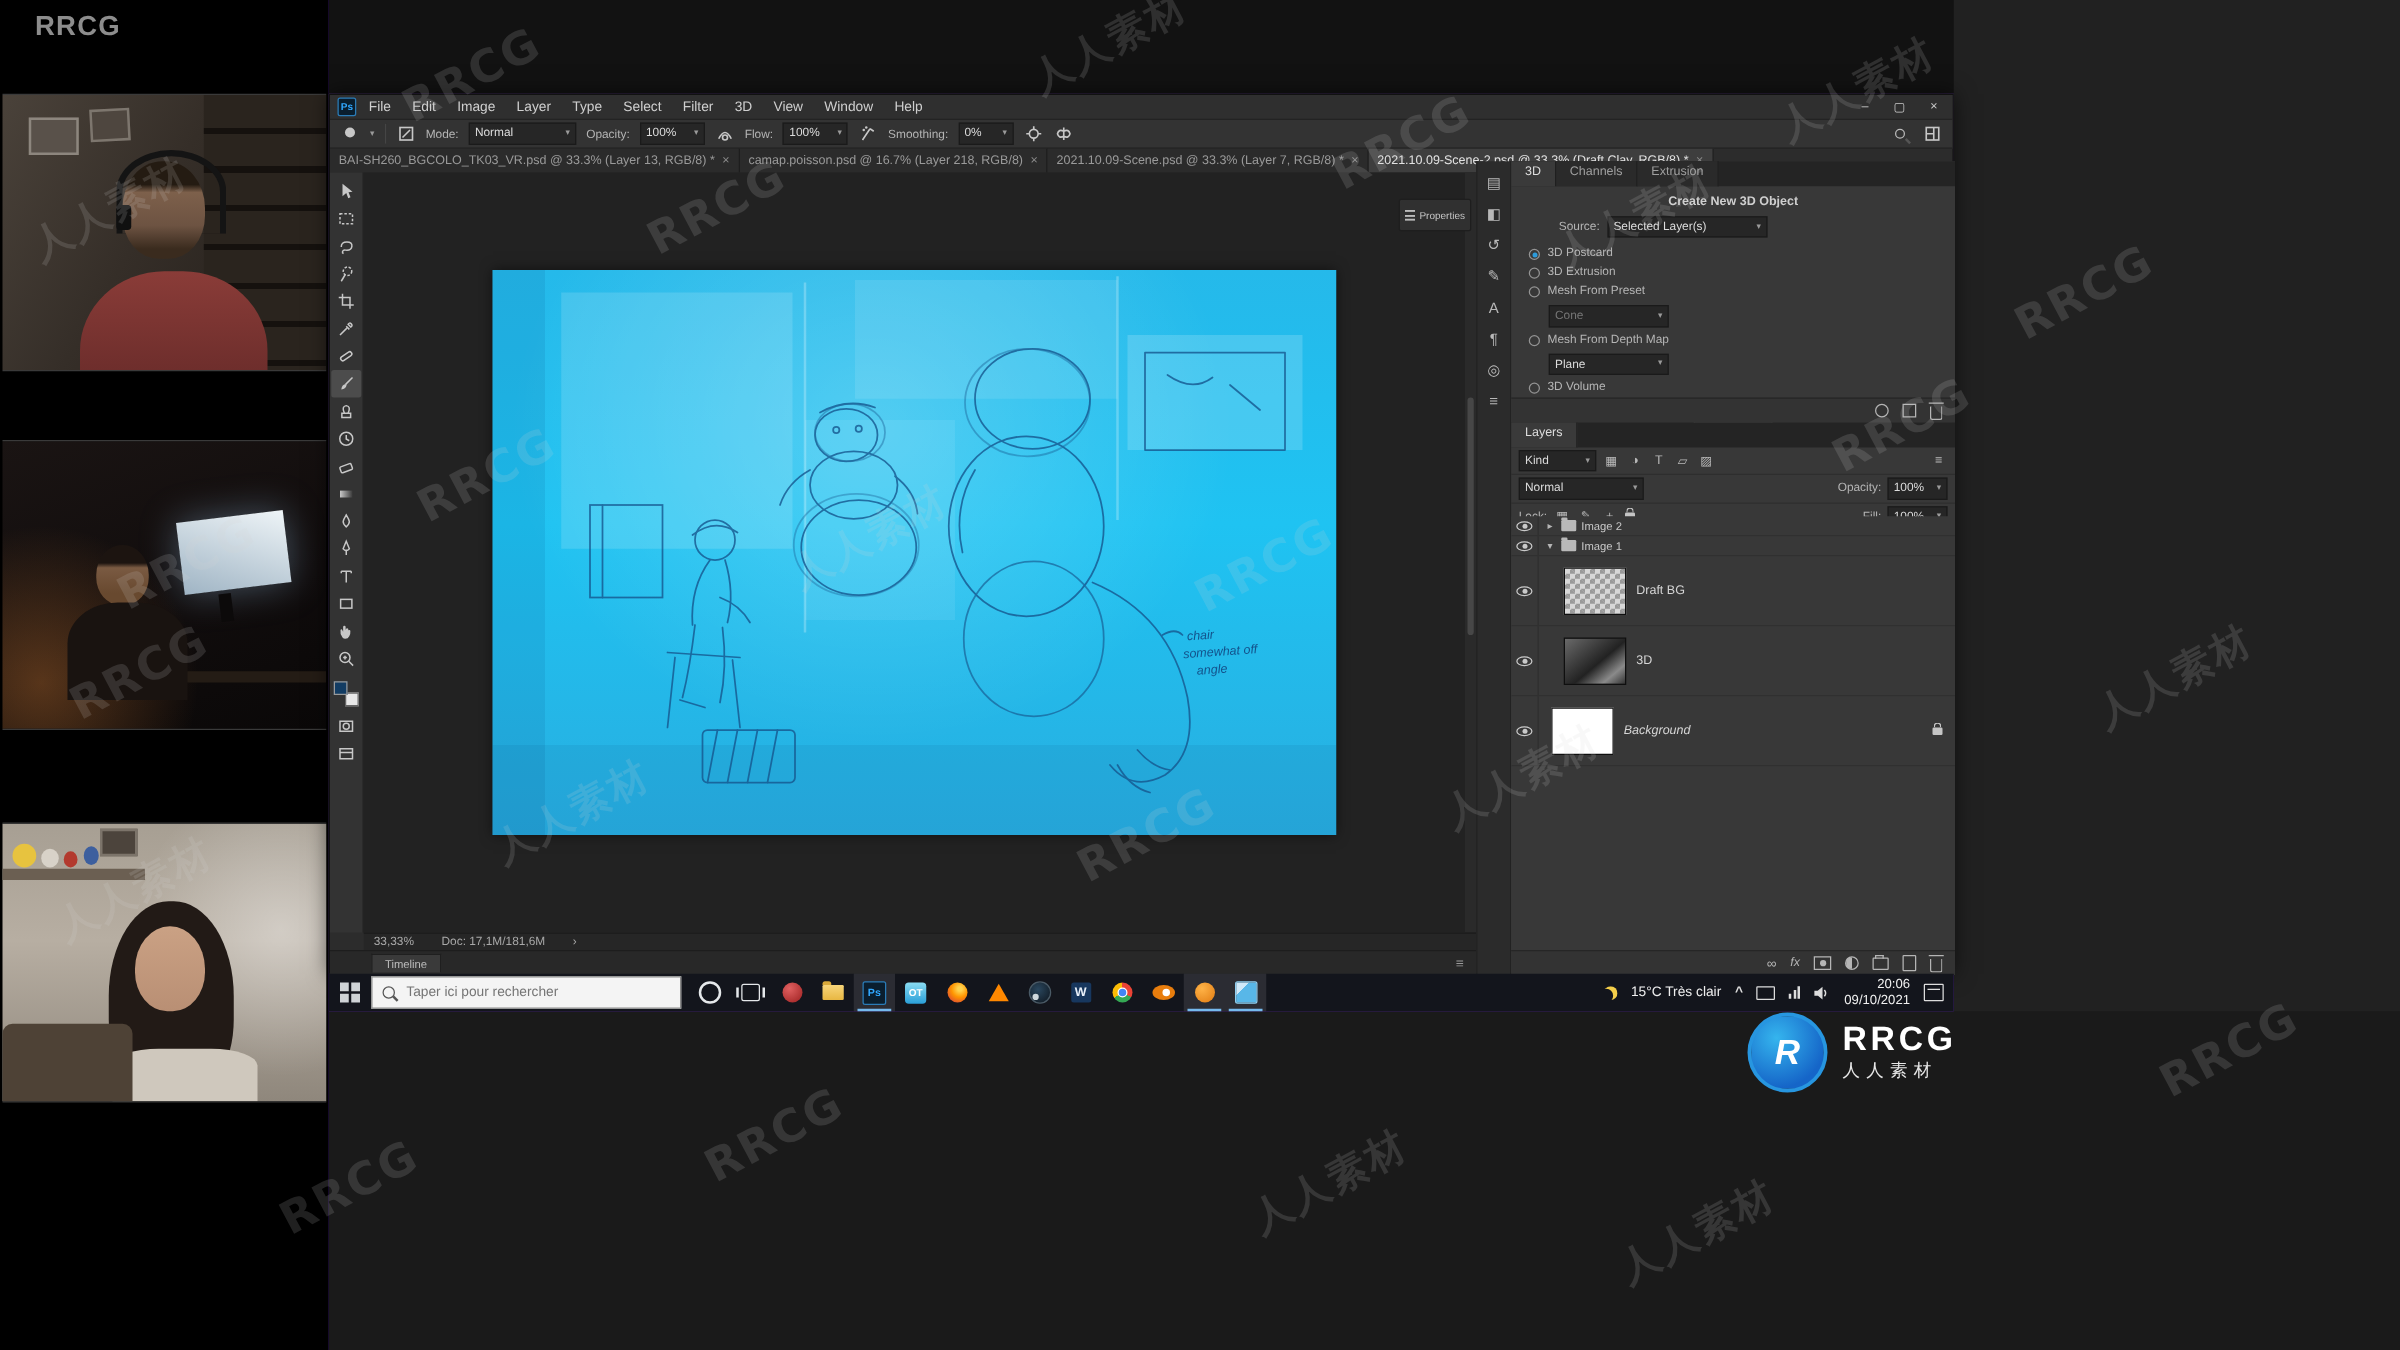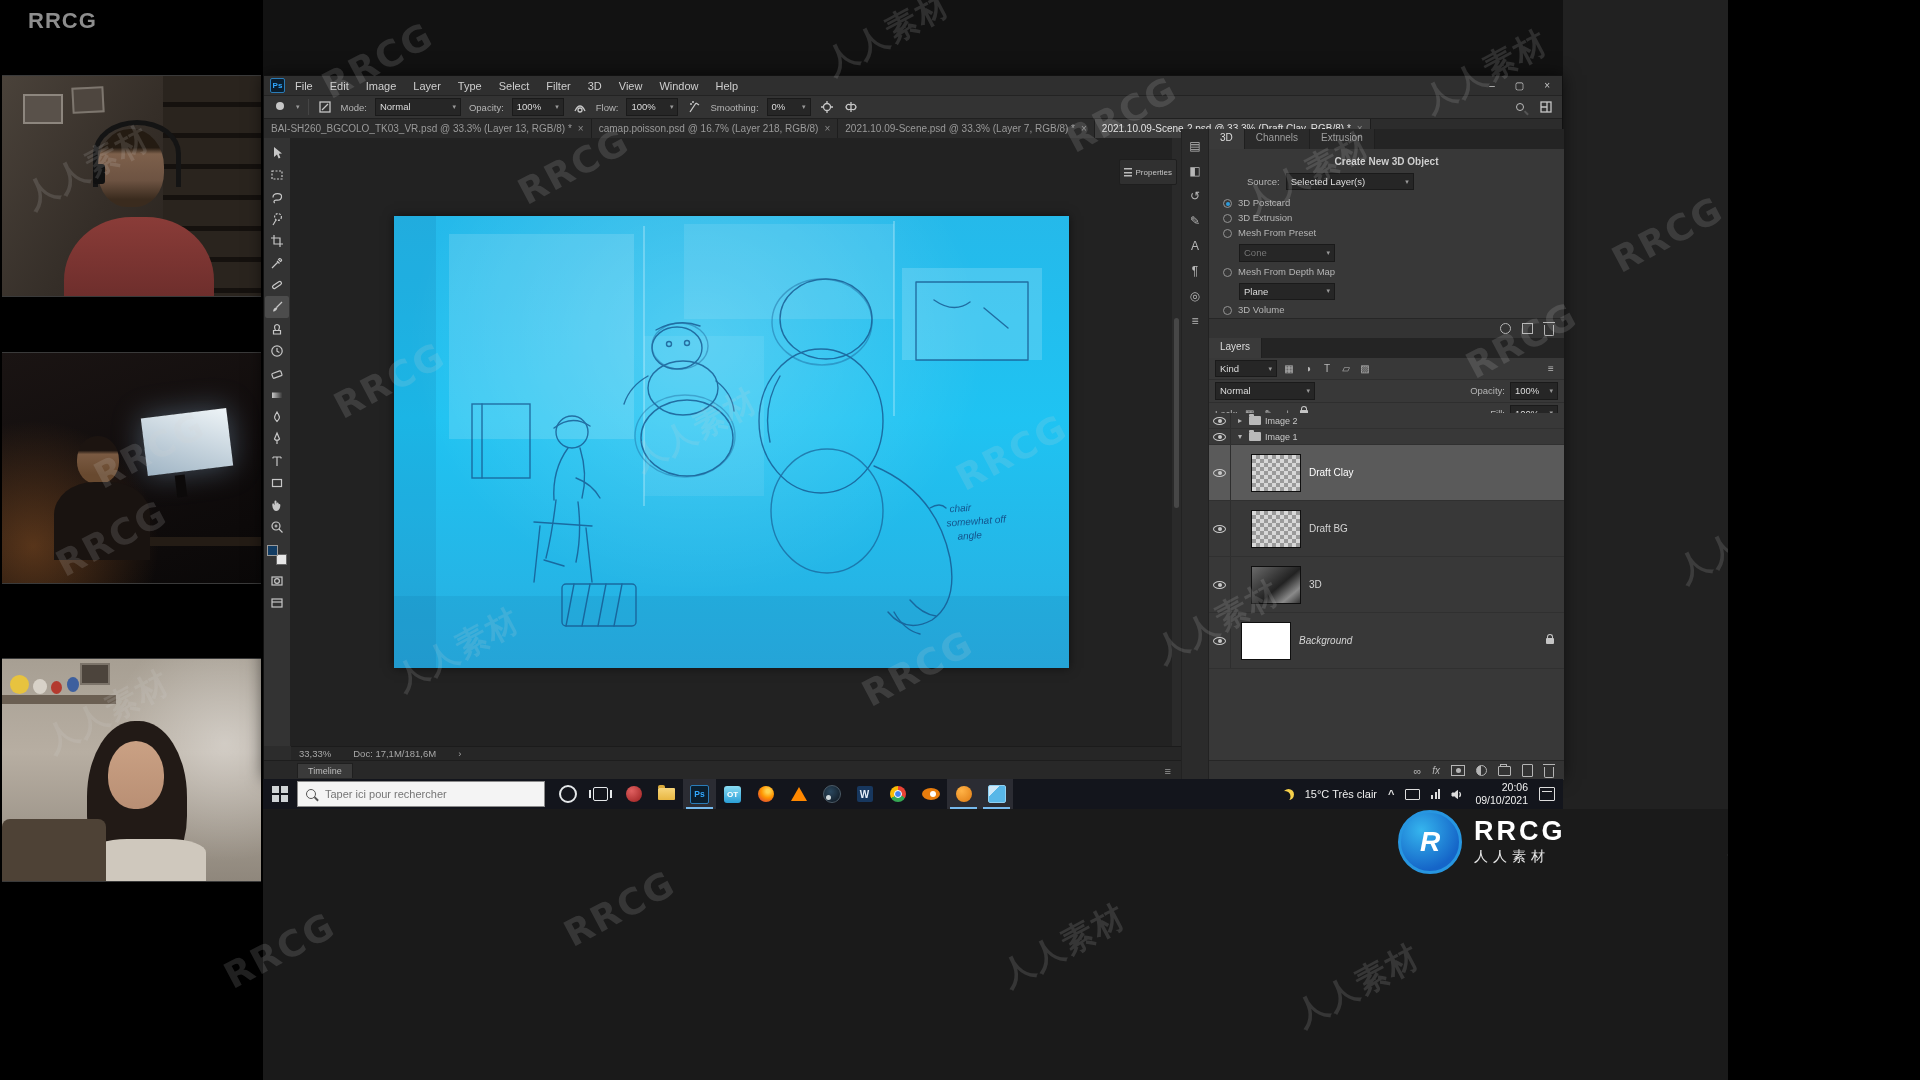--- a/index.html
+++ b/index.html
@@ -1,16 +1,16 @@
 <!DOCTYPE html>
 <html><head>
 <meta charset="utf-8">
 <style>
   html,body{margin:0;padding:0;background:#000;}
-  #stage{position:relative;width:1728px;height:1080px;overflow:hidden;background:#6d28d9;
+  #stage{position:relative;width:1920px;height:1080px;overflow:hidden;background:#6d28d9;
          font-family:"Liberation Sans",sans-serif;-webkit-font-smoothing:antialiased;}
   .abs{position:absolute;}
   
   #topband{left:263px;top:0;width:1657px;height:75px;background:#121212;}
   #rightband{left:1563px;top:0;width:357px;height:1080px;background:#212121;}
   #bottomband{left:263px;top:809px;width:1657px;height:271px;background:#1a1a1a;}
   
   #sidebar{left:0;top:0;width:263px;height:1080px;background:#000;}
   .sbrand{position:absolute;left:28px;top:8px;font-size:22px;font-weight:bold;color:#8d8d8d;letter-spacing:1px;}
   .cam{position:absolute;left:2px;width:259px;overflow:hidden;border-top:1px solid #3a3a3a;border-bottom:1px solid #3a3a3a;}
@@ -668,27 +668,20 @@
           <span>Image 2</span>
         </div>
         <div class="lrow lgroup">
           <span class="eyecell">
               <span class="eye"></span>
             </span>
           <span class="tri">▾</span>
           <span class="folder"></span>
           <span>Image 1</span>
         </div>
-        <div class="lrow lthumb sel">
-          <span class="eyecell">
-              <span class="eye"></span>
-            </span>
-          <span class="thumb checker ind1" style="margin-left:12px"></span>
-          <span>Draft Clay</span>
-        </div>
         <div class="lrow lthumb">
           <span class="eyecell">
               <span class="eye"></span>
             </span>
           <span class="thumb checker" style="margin-left:12px"></span>
           <span>Draft BG</span>
         </div>
         <div class="lrow lthumb">
           <span class="eyecell">
               <span class="eye"></span>

